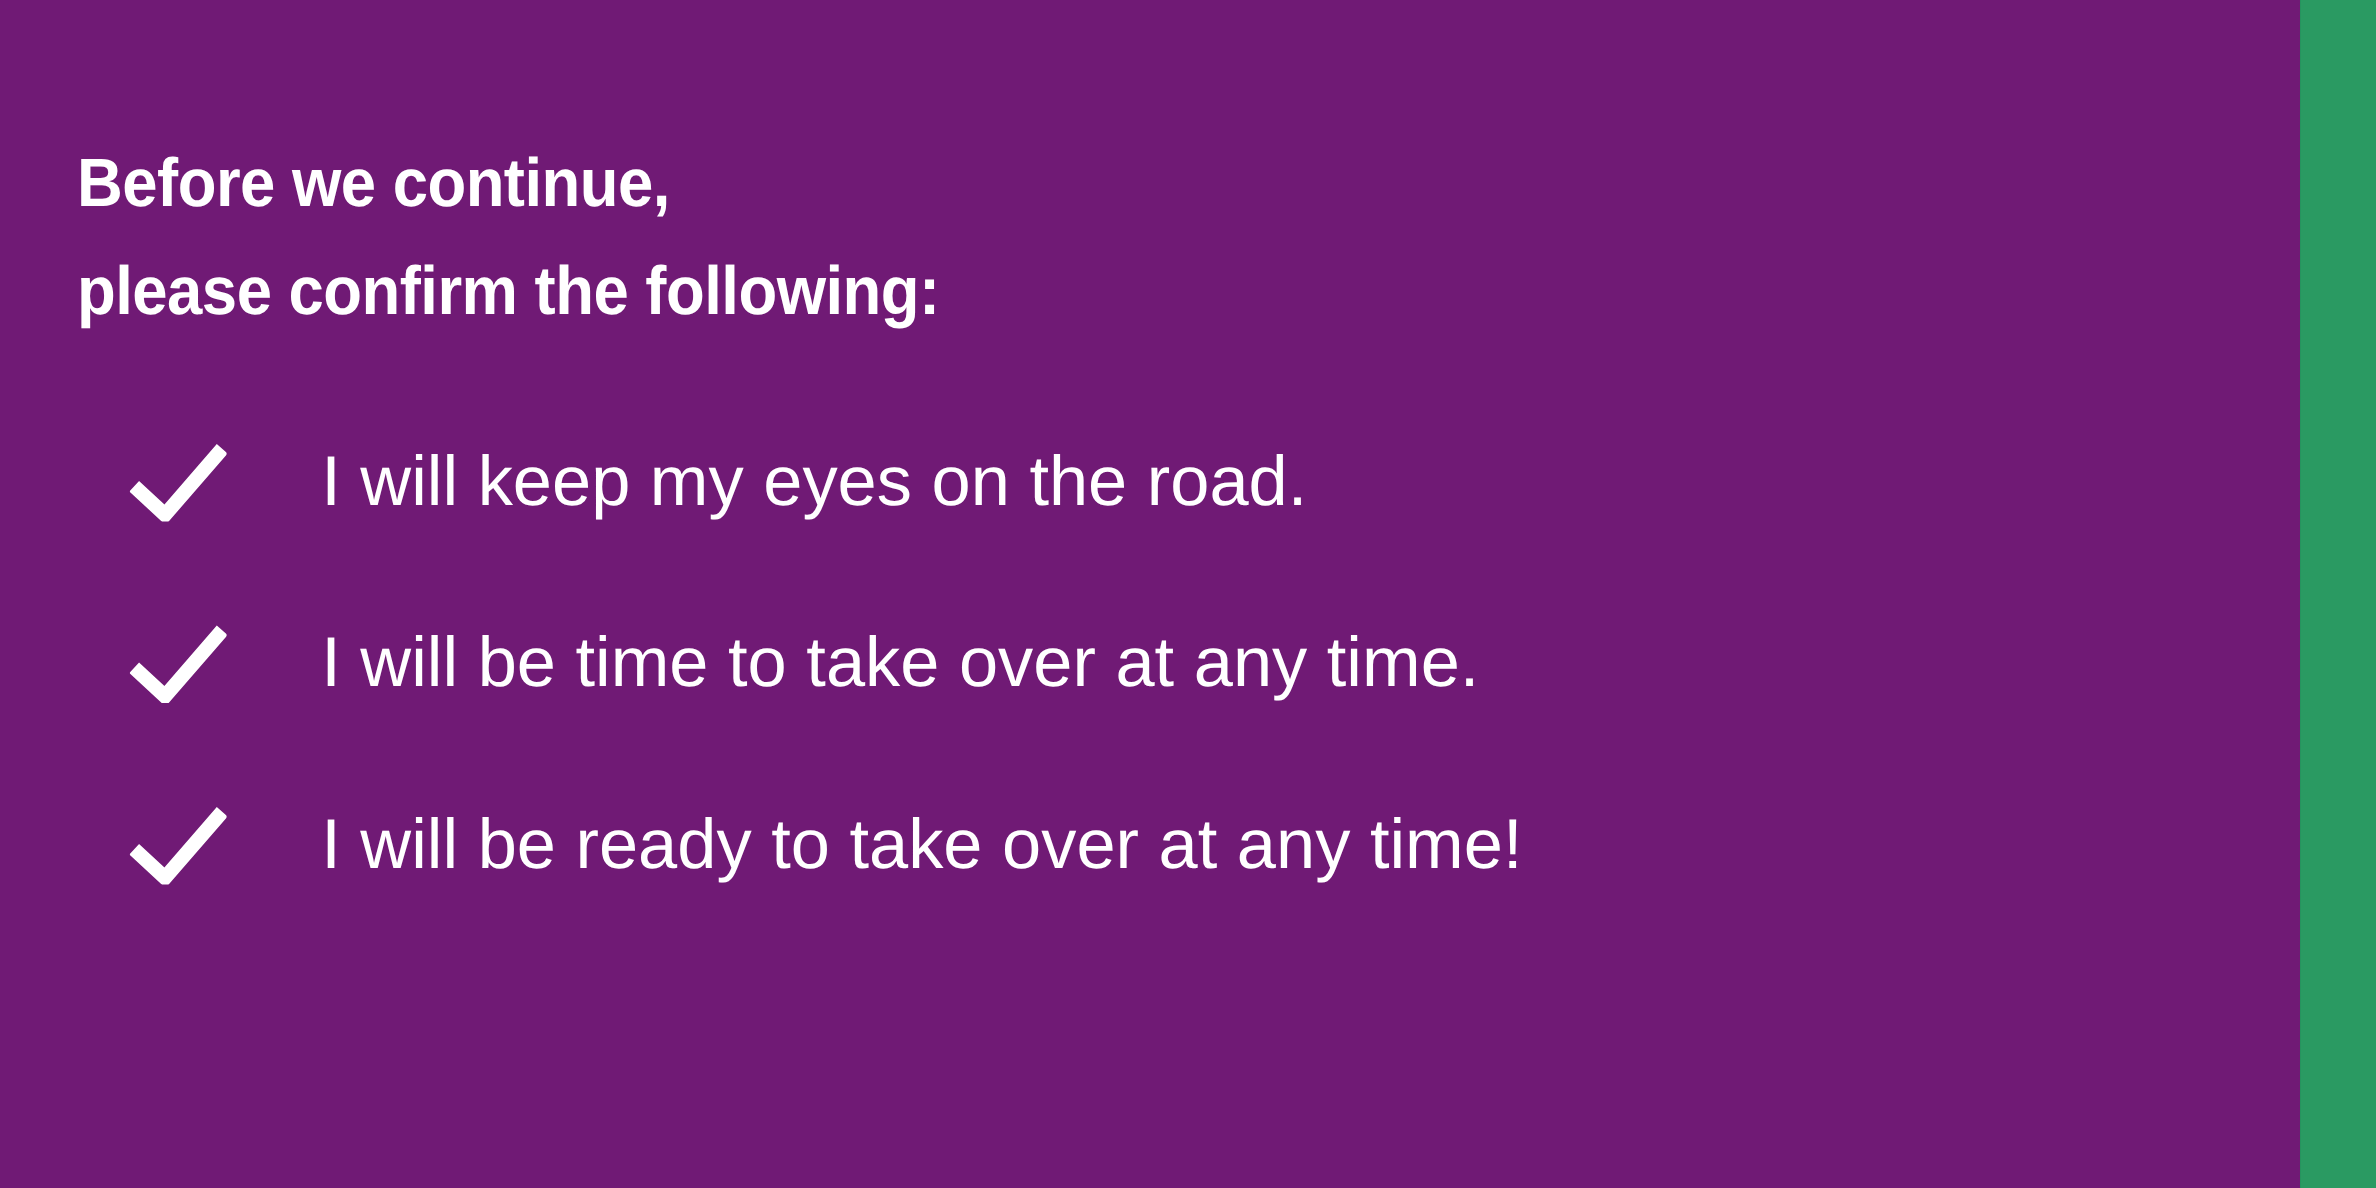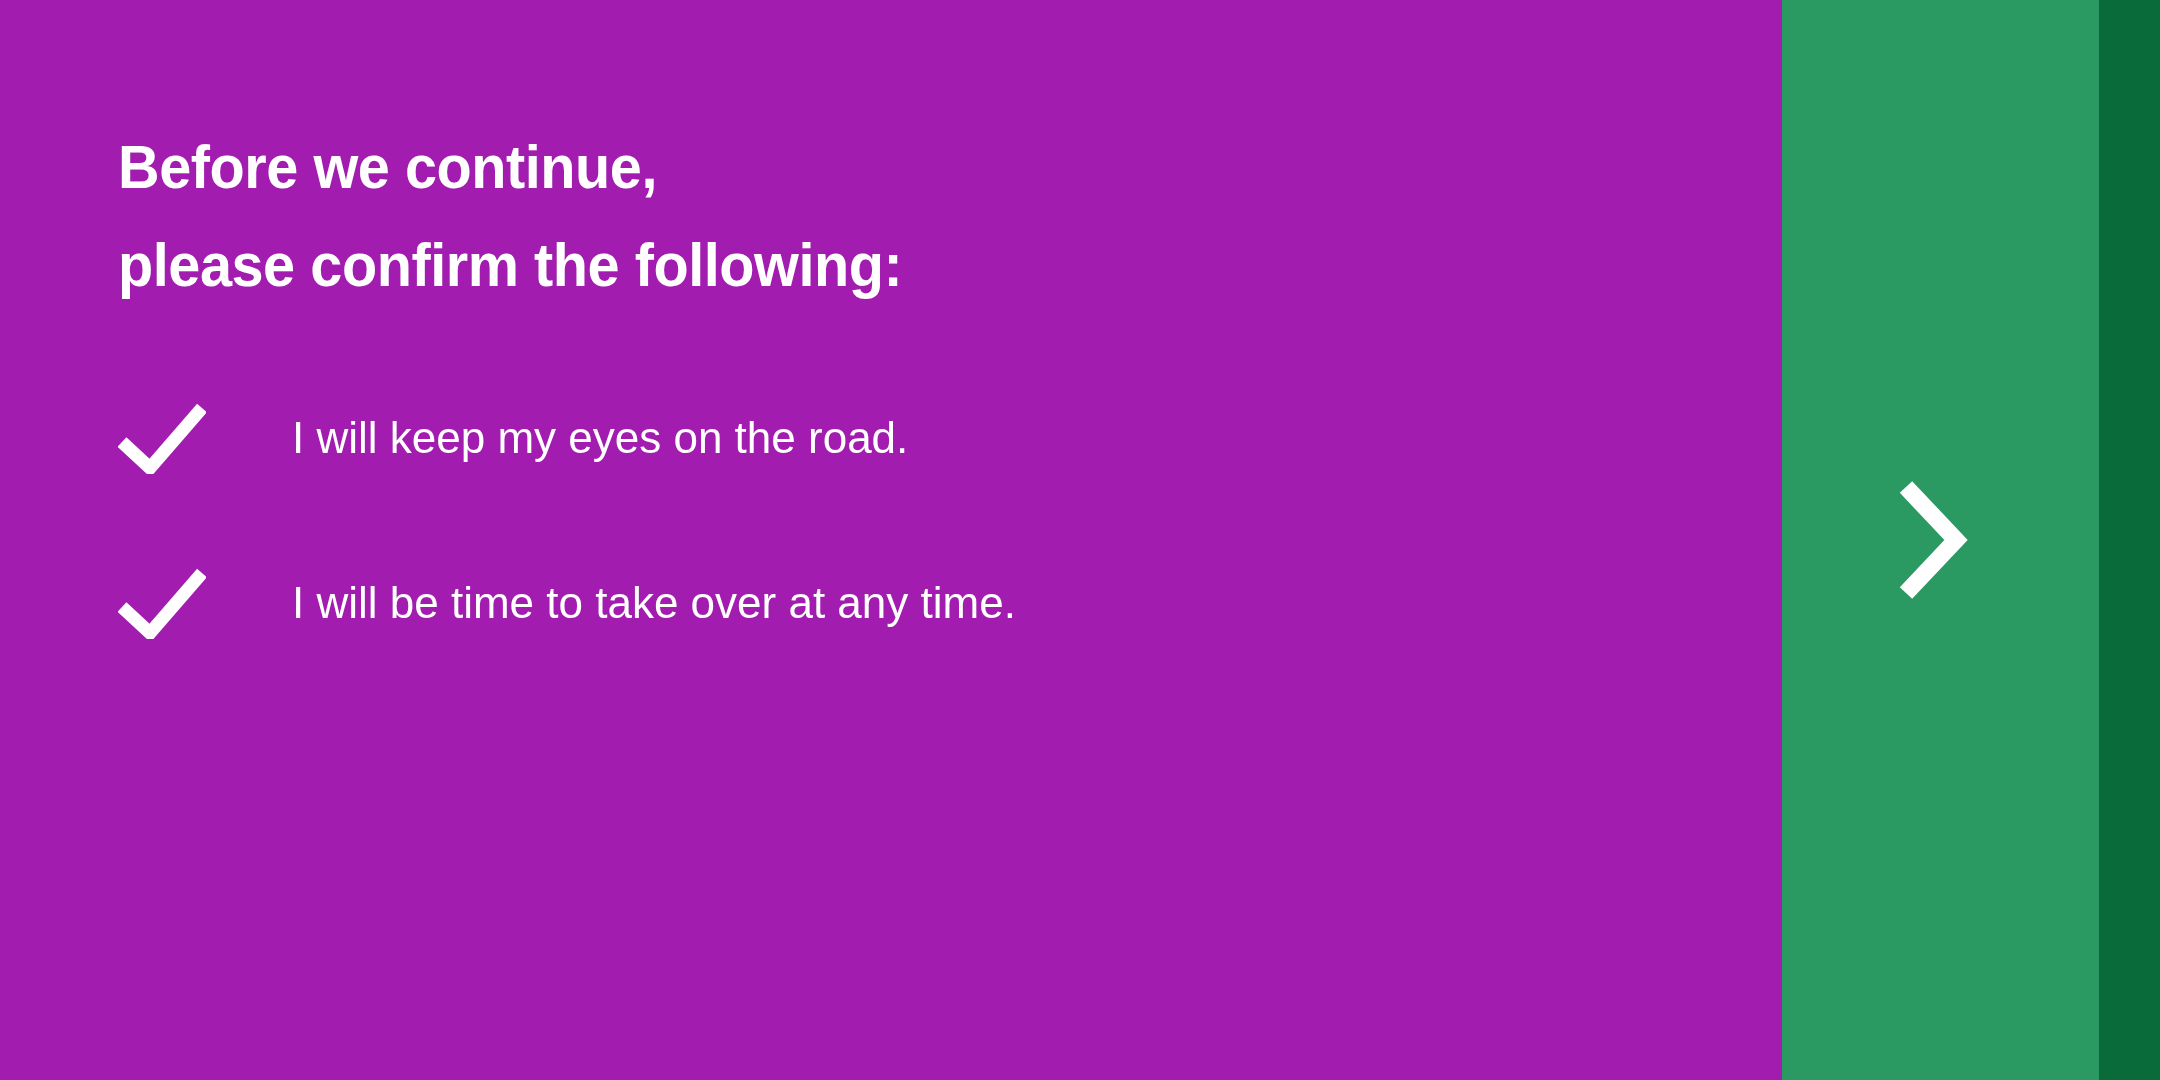--- a/index.html
+++ b/index.html
@@ -18,25 +18,25 @@
     position: relative;
     width: 2160px;
     height: 1080px;
     display: flex;
     background: #086b39;
   }
 
   
   .main-panel {
     position: relative;
-    width: 1782px;
+    width: 2091px;
     height: 1080px;
-    background: #a21caf;
+    background: #701a75;
     box-sizing: border-box;
-    padding: 118px 0 0 118px;
+    padding: 118px 0 0 70px;
     flex: 0 0 auto;
   }
 
   .heading {
     margin: 0;
     color: #ffffff;
     font-family: "Liberation Sans Narrow", "Liberation Sans", sans-serif;
     font-weight: 700;
     font-size: 62px;
     line-height: 98px;
@@ -81,21 +81,21 @@
   .check-icon svg {
     display: block;
     width: 88px;
     height: 72px;
   }
 
   .check-label {
     color: #ffffff;
     font-family: "Liberation Sans", sans-serif;
     font-weight: 400;
-    font-size: 44px;
+    font-size: 64px;
     line-height: 95px;
     white-space: nowrap;
     margin-left: 78px;
   }
 
   
   .next-panel {
     position: relative;
     width: 317px;
     height: 1080px;
@@ -147,20 +147,28 @@
 
       <li class="check-item">
         <span class="check-icon">
           <svg viewBox="0 0 88 72" xmlns="http://www.w3.org/2000/svg">
             <path d="M4 40 L32 66 L84 6" fill="none" stroke="#ffffff" stroke-width="13" stroke-linecap="butt" stroke-linejoin="miter"></path>
           </svg>
         </span>
         <span class="check-label">I will be time to take over at any time.</span>
       </li>
 
+      <li class="check-item">
+        <span class="check-icon">
+          <svg viewBox="0 0 88 72" xmlns="http://www.w3.org/2000/svg">
+            <path d="M4 40 L32 66 L84 6" fill="none" stroke="#ffffff" stroke-width="13" stroke-linecap="butt" stroke-linejoin="miter"></path>
+          </svg>
+        </span>
+        <span class="check-label">I will be ready to take over at any time!</span>
+      </li>
 
     </ul>
   </div>
 
   <div class="next-panel">
     <div class="next-button">
       <span>
         <svg viewBox="0 0 74 122" xmlns="http://www.w3.org/2000/svg">
           <path d="M12 8 L62 61 L12 114" fill="none" stroke="#ffffff" stroke-width="17" stroke-linecap="butt" stroke-linejoin="miter"></path>
         </svg>

